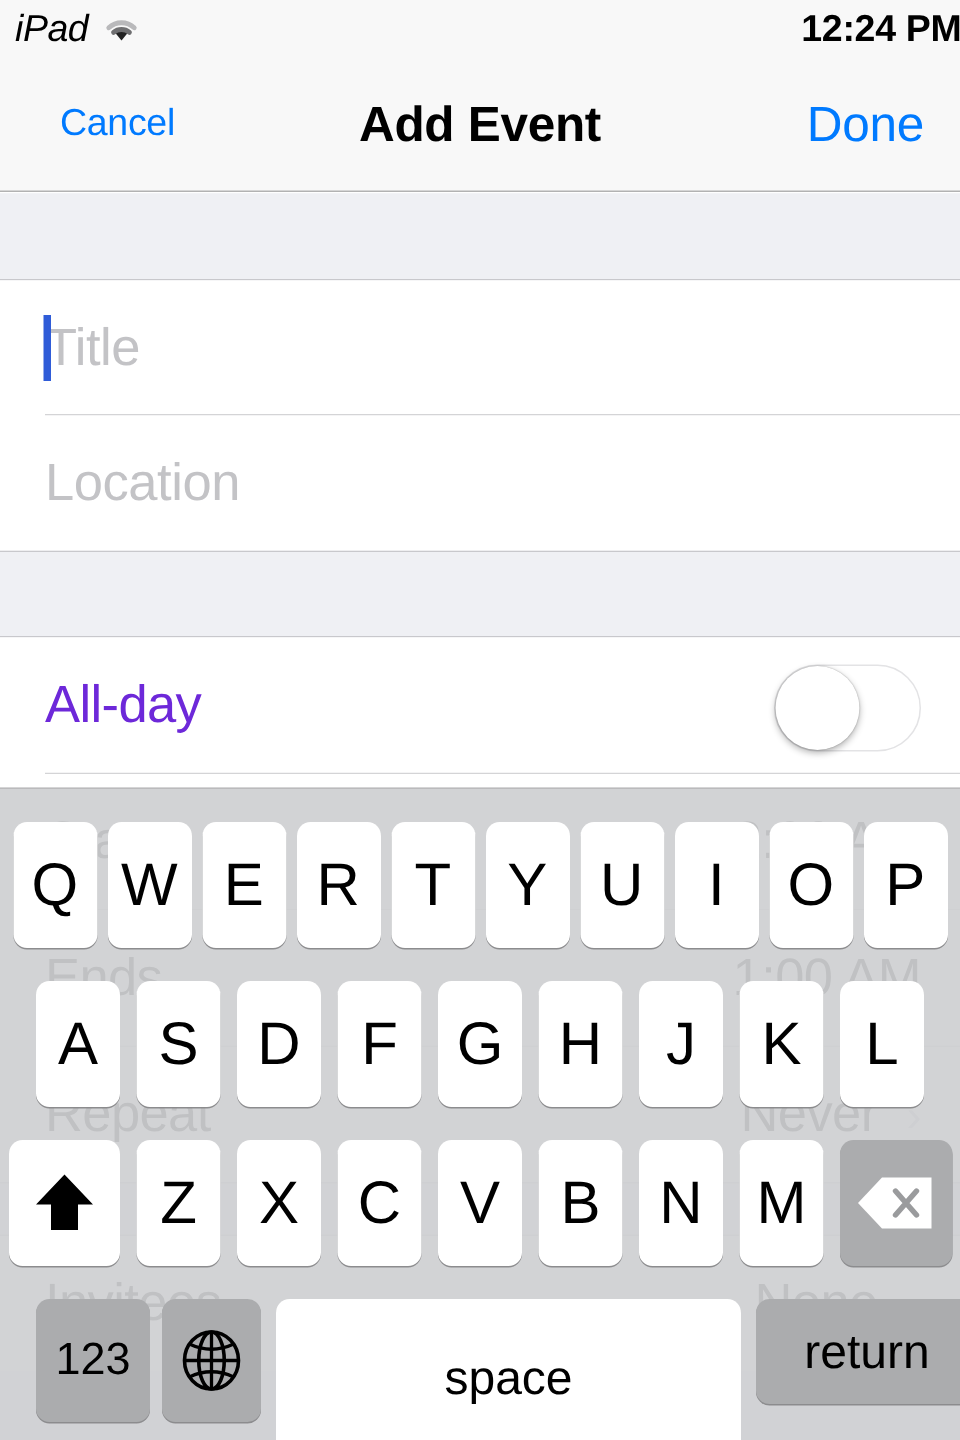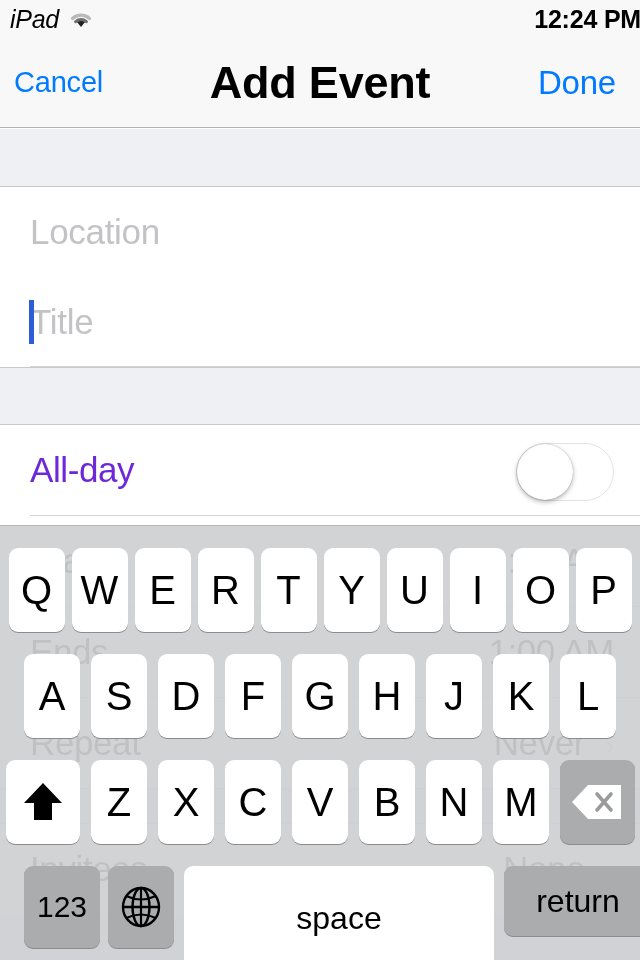--- a/index.html
+++ b/index.html
@@ -37,25 +37,25 @@
   }
   .battery-fill{ height:100%; background:#000; border-radius:1px; }
 
   
   .nav-bar{
     position:absolute; top:38px; left:0; width:640px; height:90px;
     background:#f8f8f8; border-bottom:1px solid #b2b2b2;
     display:flex; align-items:center;
   }
   .nav-cancel{
-    position:absolute; left:14px; font-size:29px; color:#007aff; letter-spacing:-0.2px;
+    position:absolute; left:40px; font-size:25px; color:#007aff; letter-spacing:-0.2px;
   }
   .nav-title{
     position:absolute; left:0; width:640px; text-align:center;
-    font-size:45px; font-weight:bold; color:#000; letter-spacing:-0.2px;
+    font-size:33px; font-weight:bold; color:#000; letter-spacing:-0.2px;
   }
   .nav-done{
     position:absolute; right:24px; font-size:33px; color:#007aff; letter-spacing:-0.2px;
   }
 
   
   .content{
     position:absolute; top:129px; left:0; width:640px; bottom:0;
     background:#eceef3;
   }
@@ -176,26 +176,26 @@
   <span class="nav-cancel">Cancel</span>
   <span class="nav-title">Add Event</span>
   <span class="nav-done">Done</span>
 </div>
 
 <div class="content">
 
   <div class="gap gap-1"></div>
 
   <div class="section">
-    <div class="row">
-      <span class="placeholder">Location</span>
-    </div>
     <div class="row row-sep">
       <span class="caret"></span>
       <span class="placeholder">Title</span>
+    </div>
+    <div class="row">
+      <span class="placeholder">Location</span>
     </div>
   </div>
 
   <div class="gap gap-2"></div>
 
   <div class="section">
     <div class="row">
       <span class="row-label">All-day</span>
       <span class="toggle">
         <span class="toggle-knob"></span>

